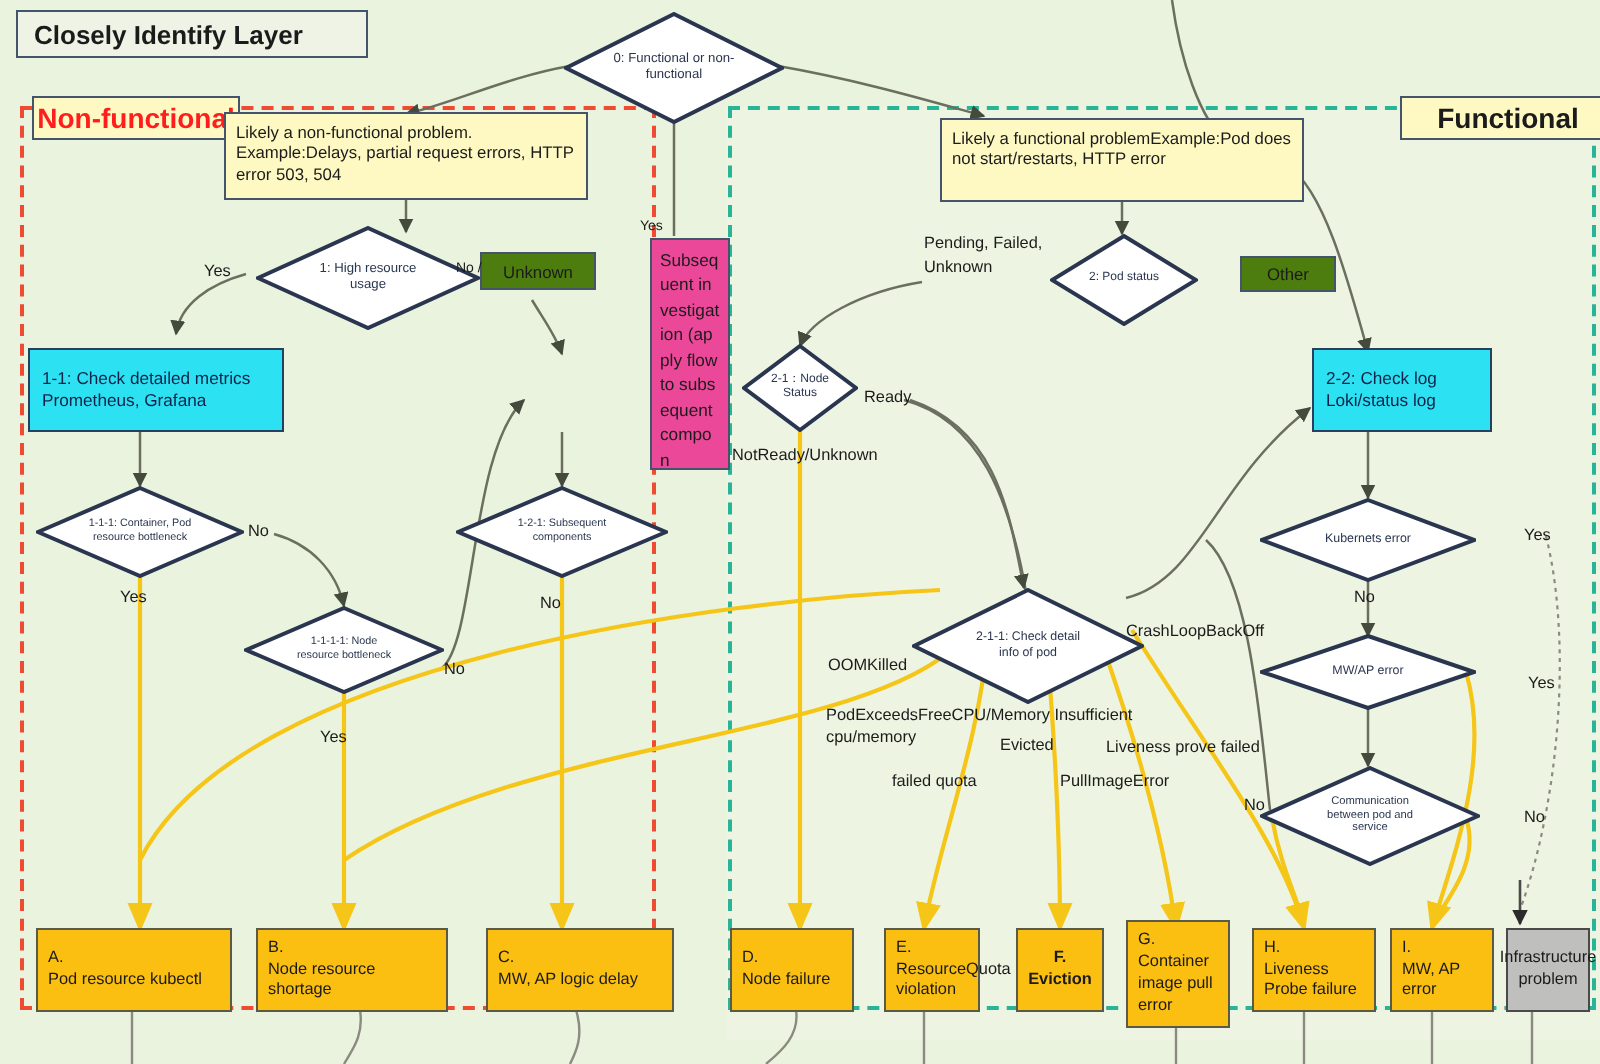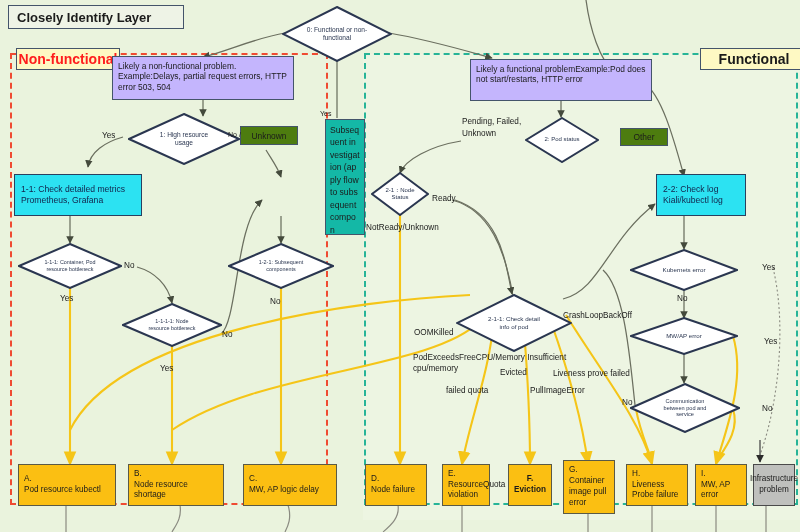--- a/index.html
+++ b/index.html
@@ -3,21 +3,21 @@
 <meta charset="utf-8">
 <style>
   html,body{margin:0;padding:0;background:#fff;}
   body{font-family:"Liberation Sans", sans-serif;}
   #stage{position:relative;width:800px;height:532px;background:#eaf3dd;overflow:hidden;}
   #svg-layer{position:absolute;left:0;top:0;width:800px;height:532px;pointer-events:none;}
 
   .node{position:absolute;box-sizing:border-box;}
 
   
-  .rect{border:1.6px solid #44546a;background:#c4b5fd;display:flex;align-items:center;
+  .rect{border:1.6px solid #44546a;background:#fef9c3;display:flex;align-items:center;
         padding:4px 5px;color:#1b1b1b;line-height:1.22;}
   .rect.tl{align-items:flex-start;}
 
   .title-box{background:#eef3e6;border:1.6px solid #44546a;font-weight:bold;font-size:13px;
              display:flex;align-items:center;padding-left:8px;color:#1b1b1b;}
 
   .legend-box{background:#fef9c3;border:1.6px solid #44546a;display:flex;align-items:center;
               justify-content:center;font-weight:bold;font-size:14px;}
   .legend-nf{color:#ff1d1d;}
   .legend-f{color:#1b1b1b;}
@@ -26,21 +26,21 @@
         justify-content:center;padding:3px 6px;font-size:8.6px;color:#12224a;line-height:1.3;}
 
   .term{background:#fbbf12;border:1.6px solid #5a5a46;display:flex;flex-direction:column;
         justify-content:center;padding:3px 5px;font-size:8.2px;color:#1b1b1b;line-height:1.32;}
   .term.center{align-items:center;justify-content:center;text-align:center;font-weight:bold;}
   .term.gray{background:#bfc0bd;border-color:#4a4a4a;text-align:center;align-items:center;}
 
   .smallbox{background:#4d7c0f;border:1.5px solid #44546a;display:flex;align-items:center;
             justify-content:center;font-size:8.4px;color:#1b1b1b;text-align:right;}
 
-  .narrow{background:#14b8a6;border:1.6px solid #44546a;font-size:8.6px;color:#1b1b1b;
+  .narrow{background:#ec4899;border:1.6px solid #44546a;font-size:8.6px;color:#1b1b1b;
           padding:4px 4px;line-height:1.45;word-break:break-all;}
 
   
   .dia{position:absolute;display:flex;align-items:center;justify-content:center;}
   .dia .dshape{position:absolute;left:0;top:0;width:100%;height:100%;}
   .dia .dtext{position:relative;text-align:center;z-index:2;line-height:1.22;color:#2a3650;}
 
   .lbl{position:absolute;font-size:8.2px;color:#1b1b1b;white-space:nowrap;}
   .lbl.sm{font-size:7px;}
   .lbl.wrap{white-space:normal;}
@@ -203,21 +203,21 @@
   <div class="node smallbox" style="left:620px;top:128px;width:48px;height:18px;">Other</div>
 
   <div class="node proc" style="left:14px;top:174px;width:128px;height:42px;">
     <div>1-1: Check detailed metrics</div>
     <div>Prometheus, Grafana</div>
   </div>
 
 
   <div class="node proc" style="left:656px;top:174px;width:90px;height:42px;">
     <div>2-2: Check log</div>
-    <div>Kiali/kubectl log</div>
+    <div>Loki/status log</div>
   </div>
 
   <div class="dia" style="left:371px;top:172px;width:58px;height:44px;">
     <svg class="dshape" viewBox="0 0 58 44" preserveAspectRatio="none">
       <polygon points="29,1 57,22 29,43 1,22" fill="#ffffff" stroke="#2a3650" stroke-width="2"></polygon>
     </svg>
     <div class="dtext" style="font-size:6px;width:38px;">2-1：Node Status</div>
   </div>
 
   <div class="dia" style="left:18px;top:243px;width:104px;height:46px;">

